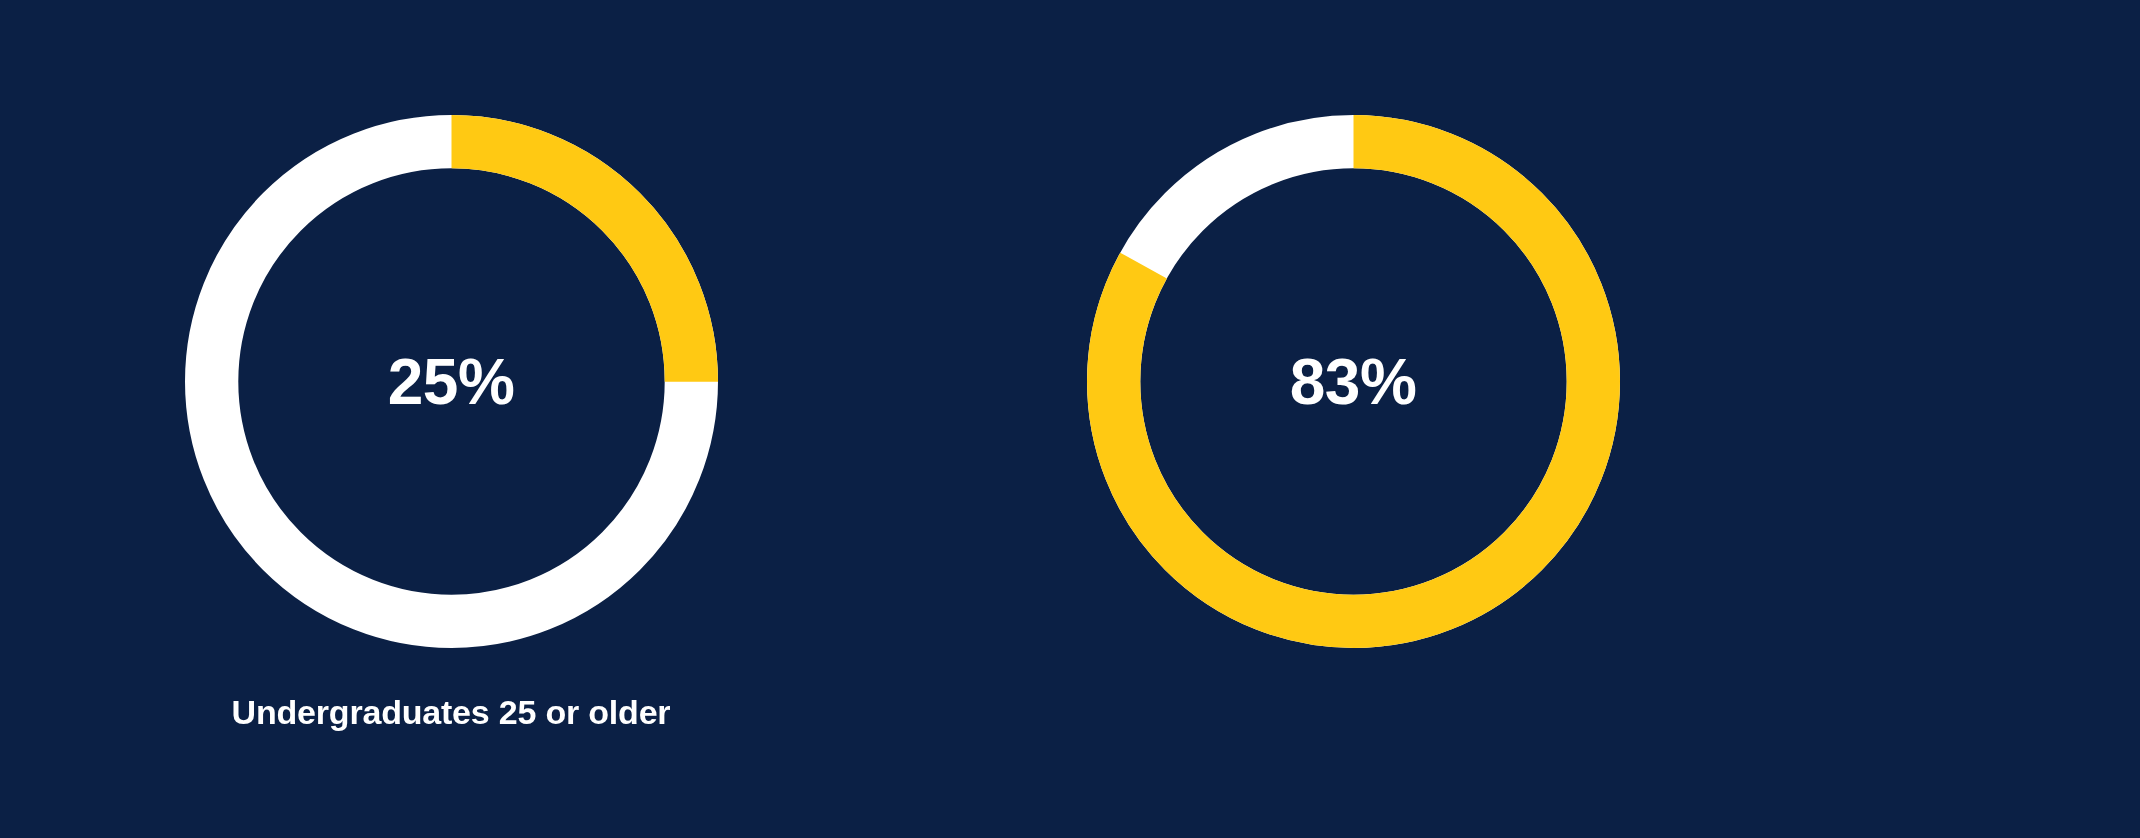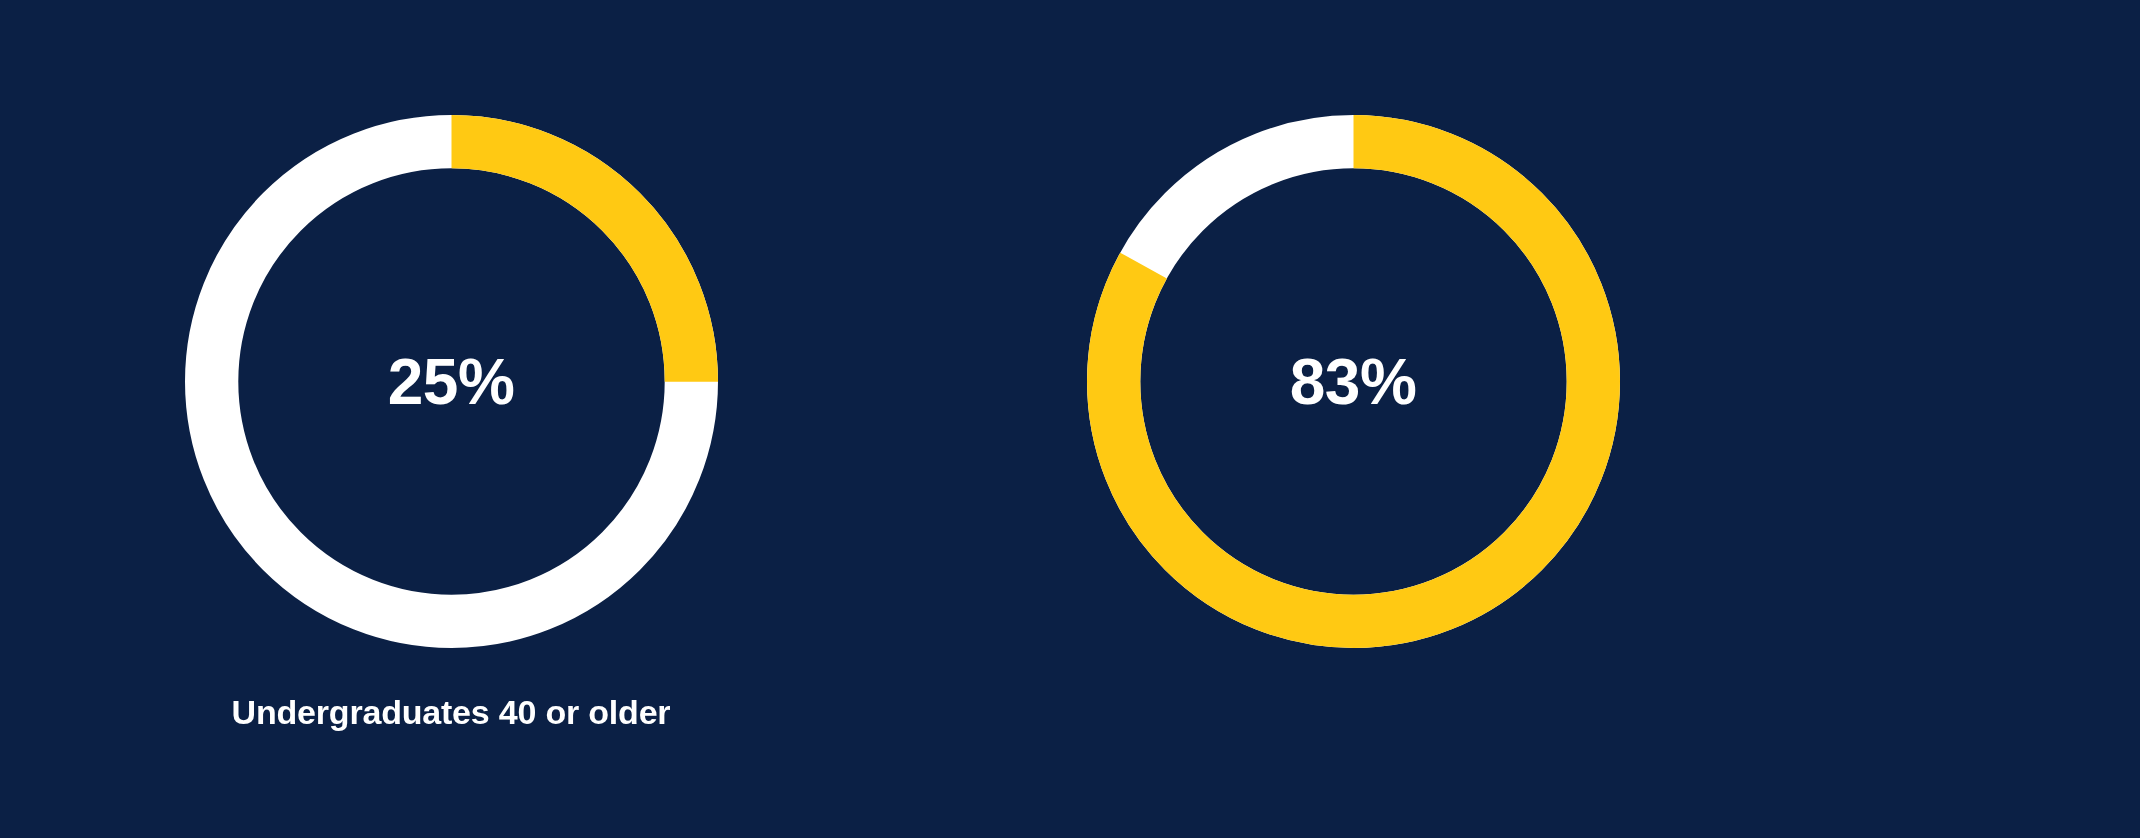--- a/index.html
+++ b/index.html
@@ -87,21 +87,21 @@
 <div class="stats-panel" style="background: rgb(11, 32, 69);">
 
   <div class="stat-block">
     <div class="donut-wrap">
       <svg class="donut-svg" viewBox="0 0 100 100">
         <circle cx="50" cy="50" r="45" fill="none" stroke="#ffffff" stroke-width="10"></circle>
         <circle class="donut-value-arc" id="arc-0" cx="50" cy="50" r="45" fill="none" stroke="#ffc913" stroke-width="10" transform="rotate(-90 50 50)" stroke-dasharray="70.686 212.058"></circle>
       </svg>
       <div class="donut-center-value">25%</div>
     </div>
-    <div class="stat-caption">Undergraduates 40 or older</div>
+    <div class="stat-caption">Undergraduates 25 or older</div>
   </div>
 
   <div class="stat-block">
     <div class="donut-wrap">
       <svg class="donut-svg" viewBox="0 0 100 100">
         <circle cx="50" cy="50" r="45" fill="none" stroke="#ffffff" stroke-width="10"></circle>
         <circle class="donut-value-arc" id="arc-1" cx="50" cy="50" r="45" fill="none" stroke="#ffc913" stroke-width="10" transform="rotate(-90 50 50)" stroke-dasharray="234.677 48.066"></circle>
       </svg>
       <div class="donut-center-value">83%</div>
     </div>

